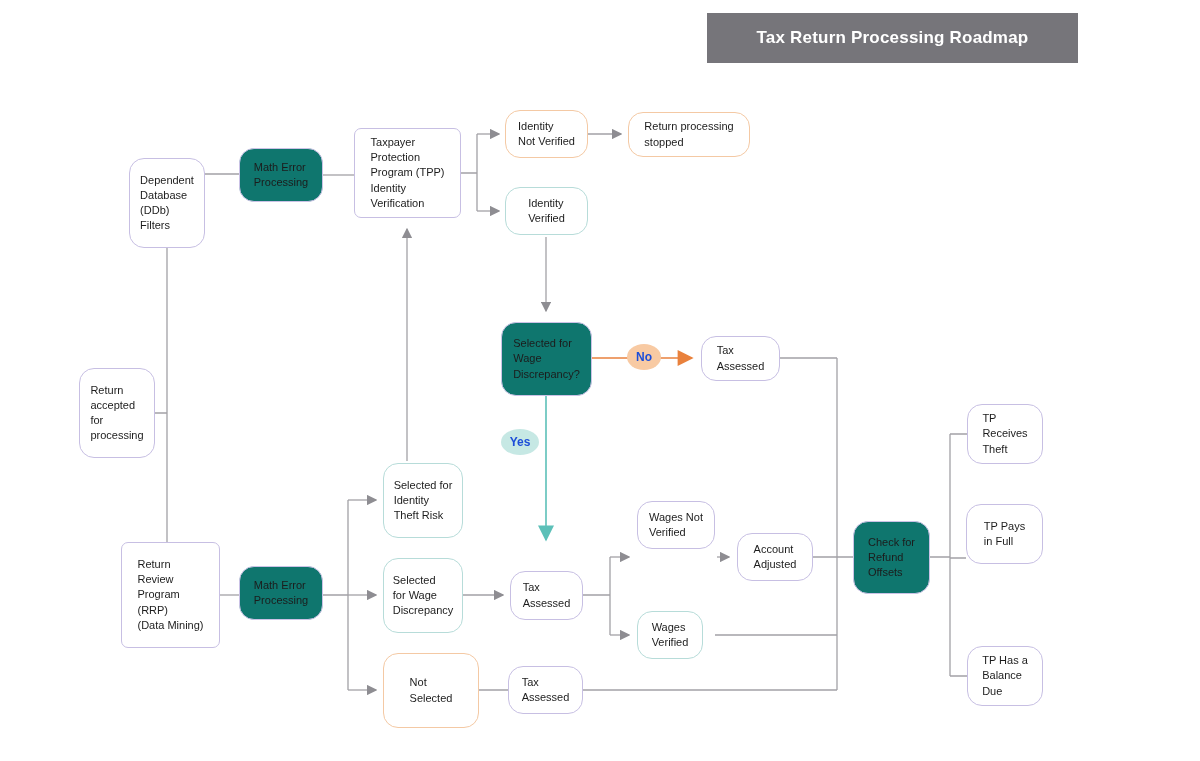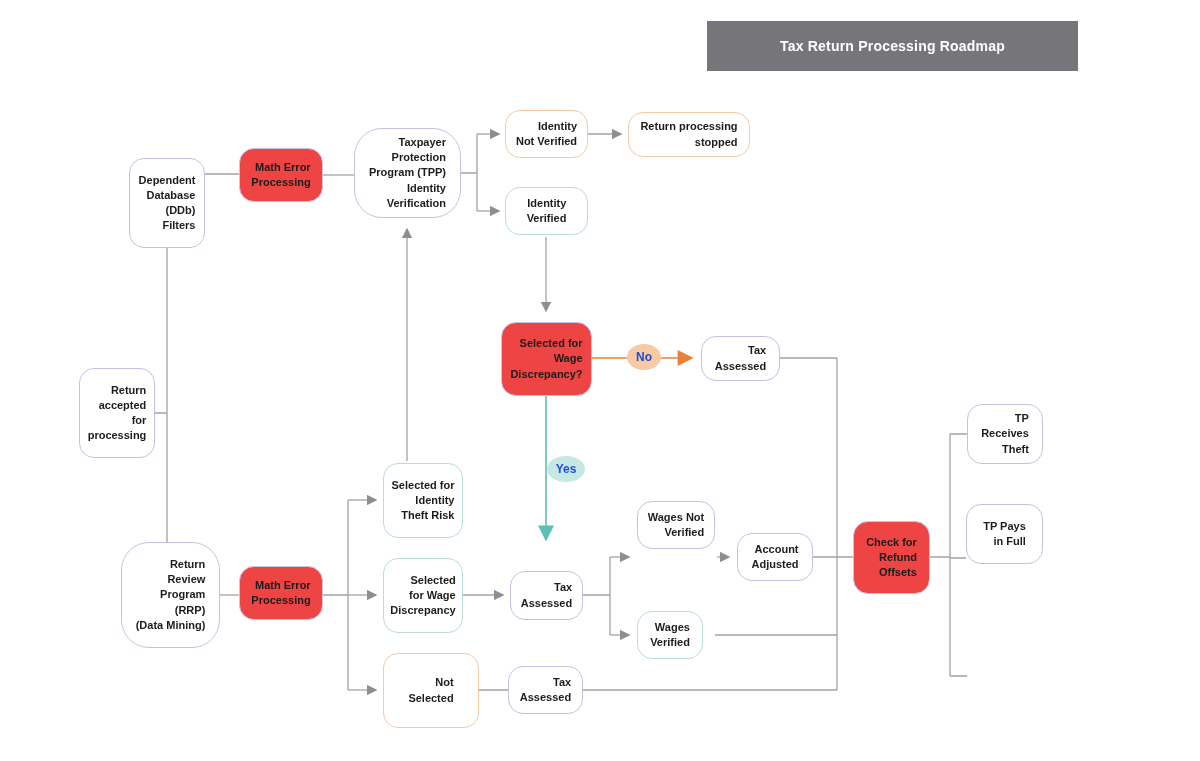--- a/index.html
+++ b/index.html
@@ -1,40 +1,40 @@
 <!DOCTYPE html>
 <html><head>
 <meta charset="utf-8">
 <style>
   html,body{margin:0;padding:0;}
   body{background:#ffffff;font-family:"Liberation Sans",sans-serif;}
   #canvas{position:relative;width:1200px;height:761px;background:#ffffff;overflow:hidden;}
   #wires{position:absolute;left:0;top:0;width:1200px;height:761px;}
   .banner{
-    position:absolute;left:707px;top:21px;width:371px;height:50px;
+    position:absolute;left:707px;top:13px;width:371px;height:50px;
     background:#76757a;color:#ffffff;display:flex;align-items:center;justify-content:center;
-    font-size:14px;font-weight:bold;letter-spacing:.2px;
+    font-size:17px;font-weight:bold;letter-spacing:.2px;
   }
   .node{
     position:absolute;display:flex;align-items:center;justify-content:center;
-    text-align:right;font-size:11px;font-weight:bold;color:#1c1c1c;line-height:1.38;
+    text-align:left;font-size:11px;font-weight:normal;color:#1c1c1c;line-height:1.38;
     background:#ffffff;border:1.2px solid #c7bfe3;border-radius:15px;
     white-space:pre-line;padding:2px;box-sizing:border-box;
   }
-  .node.big{border-radius:28px;}
+  .node.big{border-radius:7px;}
   .b-purple{border-color:#c7bfe3;}
   .b-teal{border-color:#b7dcd9;}
   .b-peach{border-color:#f4c9a4;}
-  .fill-lav{background:#ef4444;border-color:#cbc2e6;}
+  .fill-lav{background:#0f766e;border-color:#cbc2e6;}
   .pill{
     position:absolute;display:flex;align-items:center;justify-content:center;
     border-radius:50%;font-size:12px;font-weight:bold;color:#1d4ed8;
   }
   .pill-no{left:627px;top:344px;width:34px;height:26px;background:#f8caa3;}
-  .pill-yes{left:547px;top:429px;width:38px;height:26px;background:#c6e8e4;margin-top:27px;}
+  .pill-yes{left:501px;top:429px;width:38px;height:26px;background:#c6e8e4;}
 </style>
 </head>
 <body>
 
 <div id="canvas">
 
   <svg id="wires" viewBox="0 0 1200 761" xmlns="http://www.w3.org/2000/svg">
     <defs>
       <marker id="arrow-gray" viewBox="0 0 8 8" refX="7" refY="4" markerWidth="8" markerHeight="8" orient="auto">
         <path d="M0,0 L8,4 L0,8 Z" fill="#8e8d92"></path>
@@ -145,14 +145,17 @@
 Assessed</div>
 
   <div class="node fill-lav" style="left:853px;top:521px;width:77px;height:73px;">Check for
 Refund
 Offsets</div>
   <div class="node b-purple" style="left:967px;top:404px;width:76px;height:60px;">TP
 Receives
 Theft</div>
   <div class="node b-purple" style="left:966px;top:504px;width:77px;height:60px;">TP Pays
 in Full</div>
+  <div class="node b-purple" style="left:967px;top:646px;width:76px;height:60px;">TP Has a
+Balance
+Due</div>
 
 </div>
 
 </body></html>

